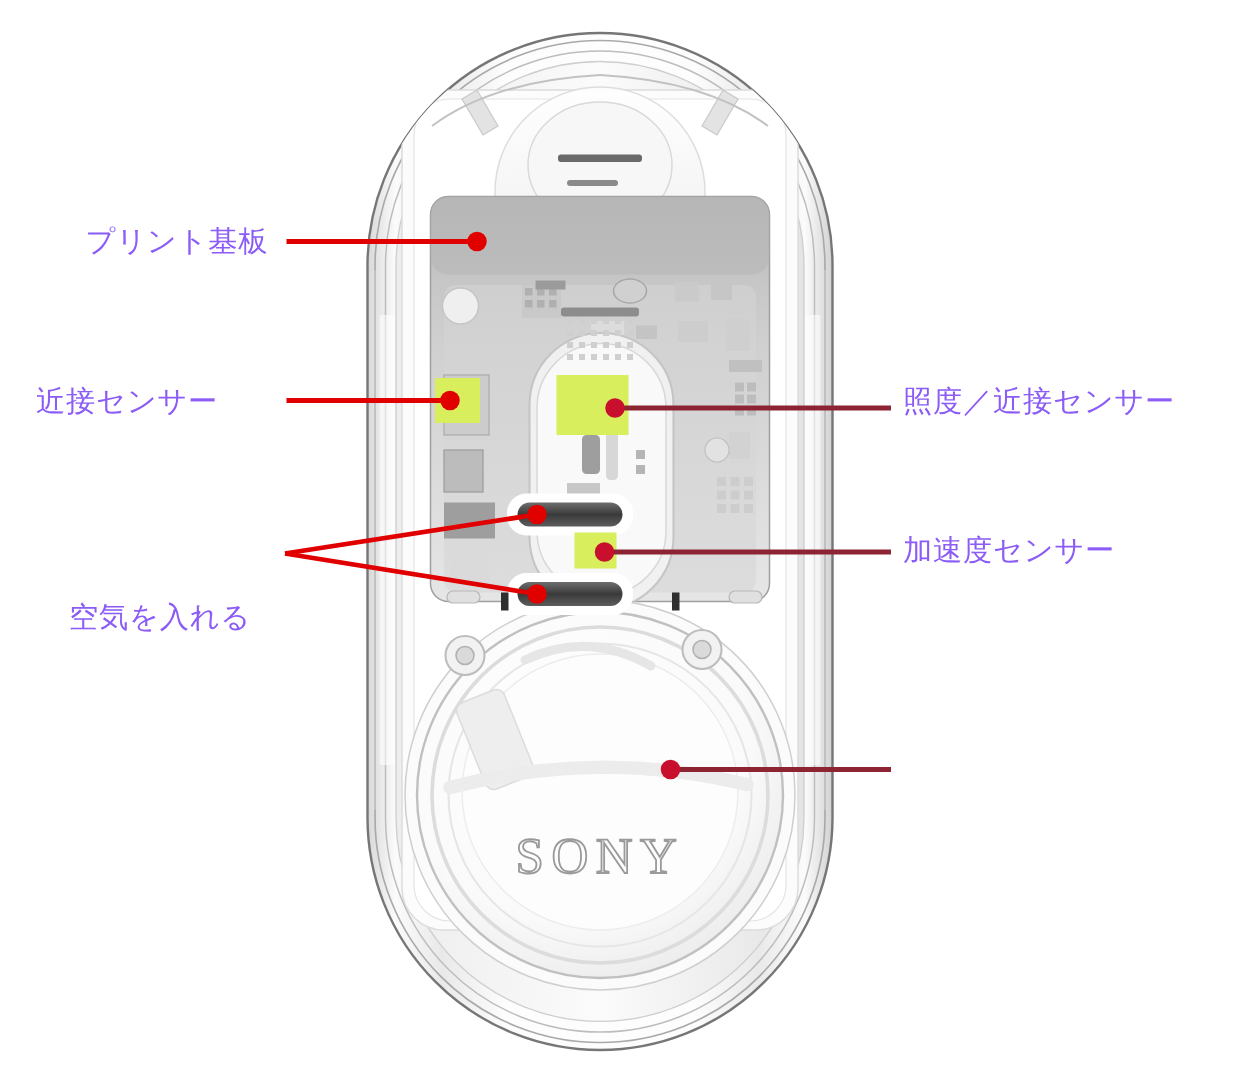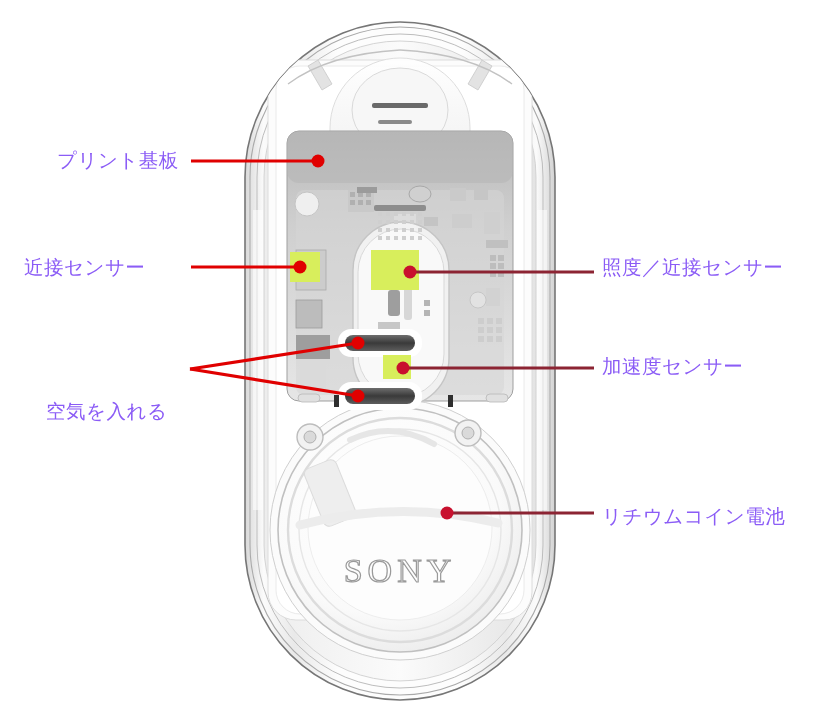--- a/index.html
+++ b/index.html
@@ -280,15 +280,14 @@
   <div class="callout left" id="label-accel">近接センサー</div>
 
   <div class="callout left" id="label-slits">
     <div>空気を入れる</div>
   </div>
 
   <div class="callout right" id="label-illum">照度／近接センサー</div>
 
   <div class="callout right" id="label-temp">加速度センサー</div>
 
-  <div class="callout right" id="label-battery">リチウムコイン電池</div>
 
 </div>
 
 </body></html>

